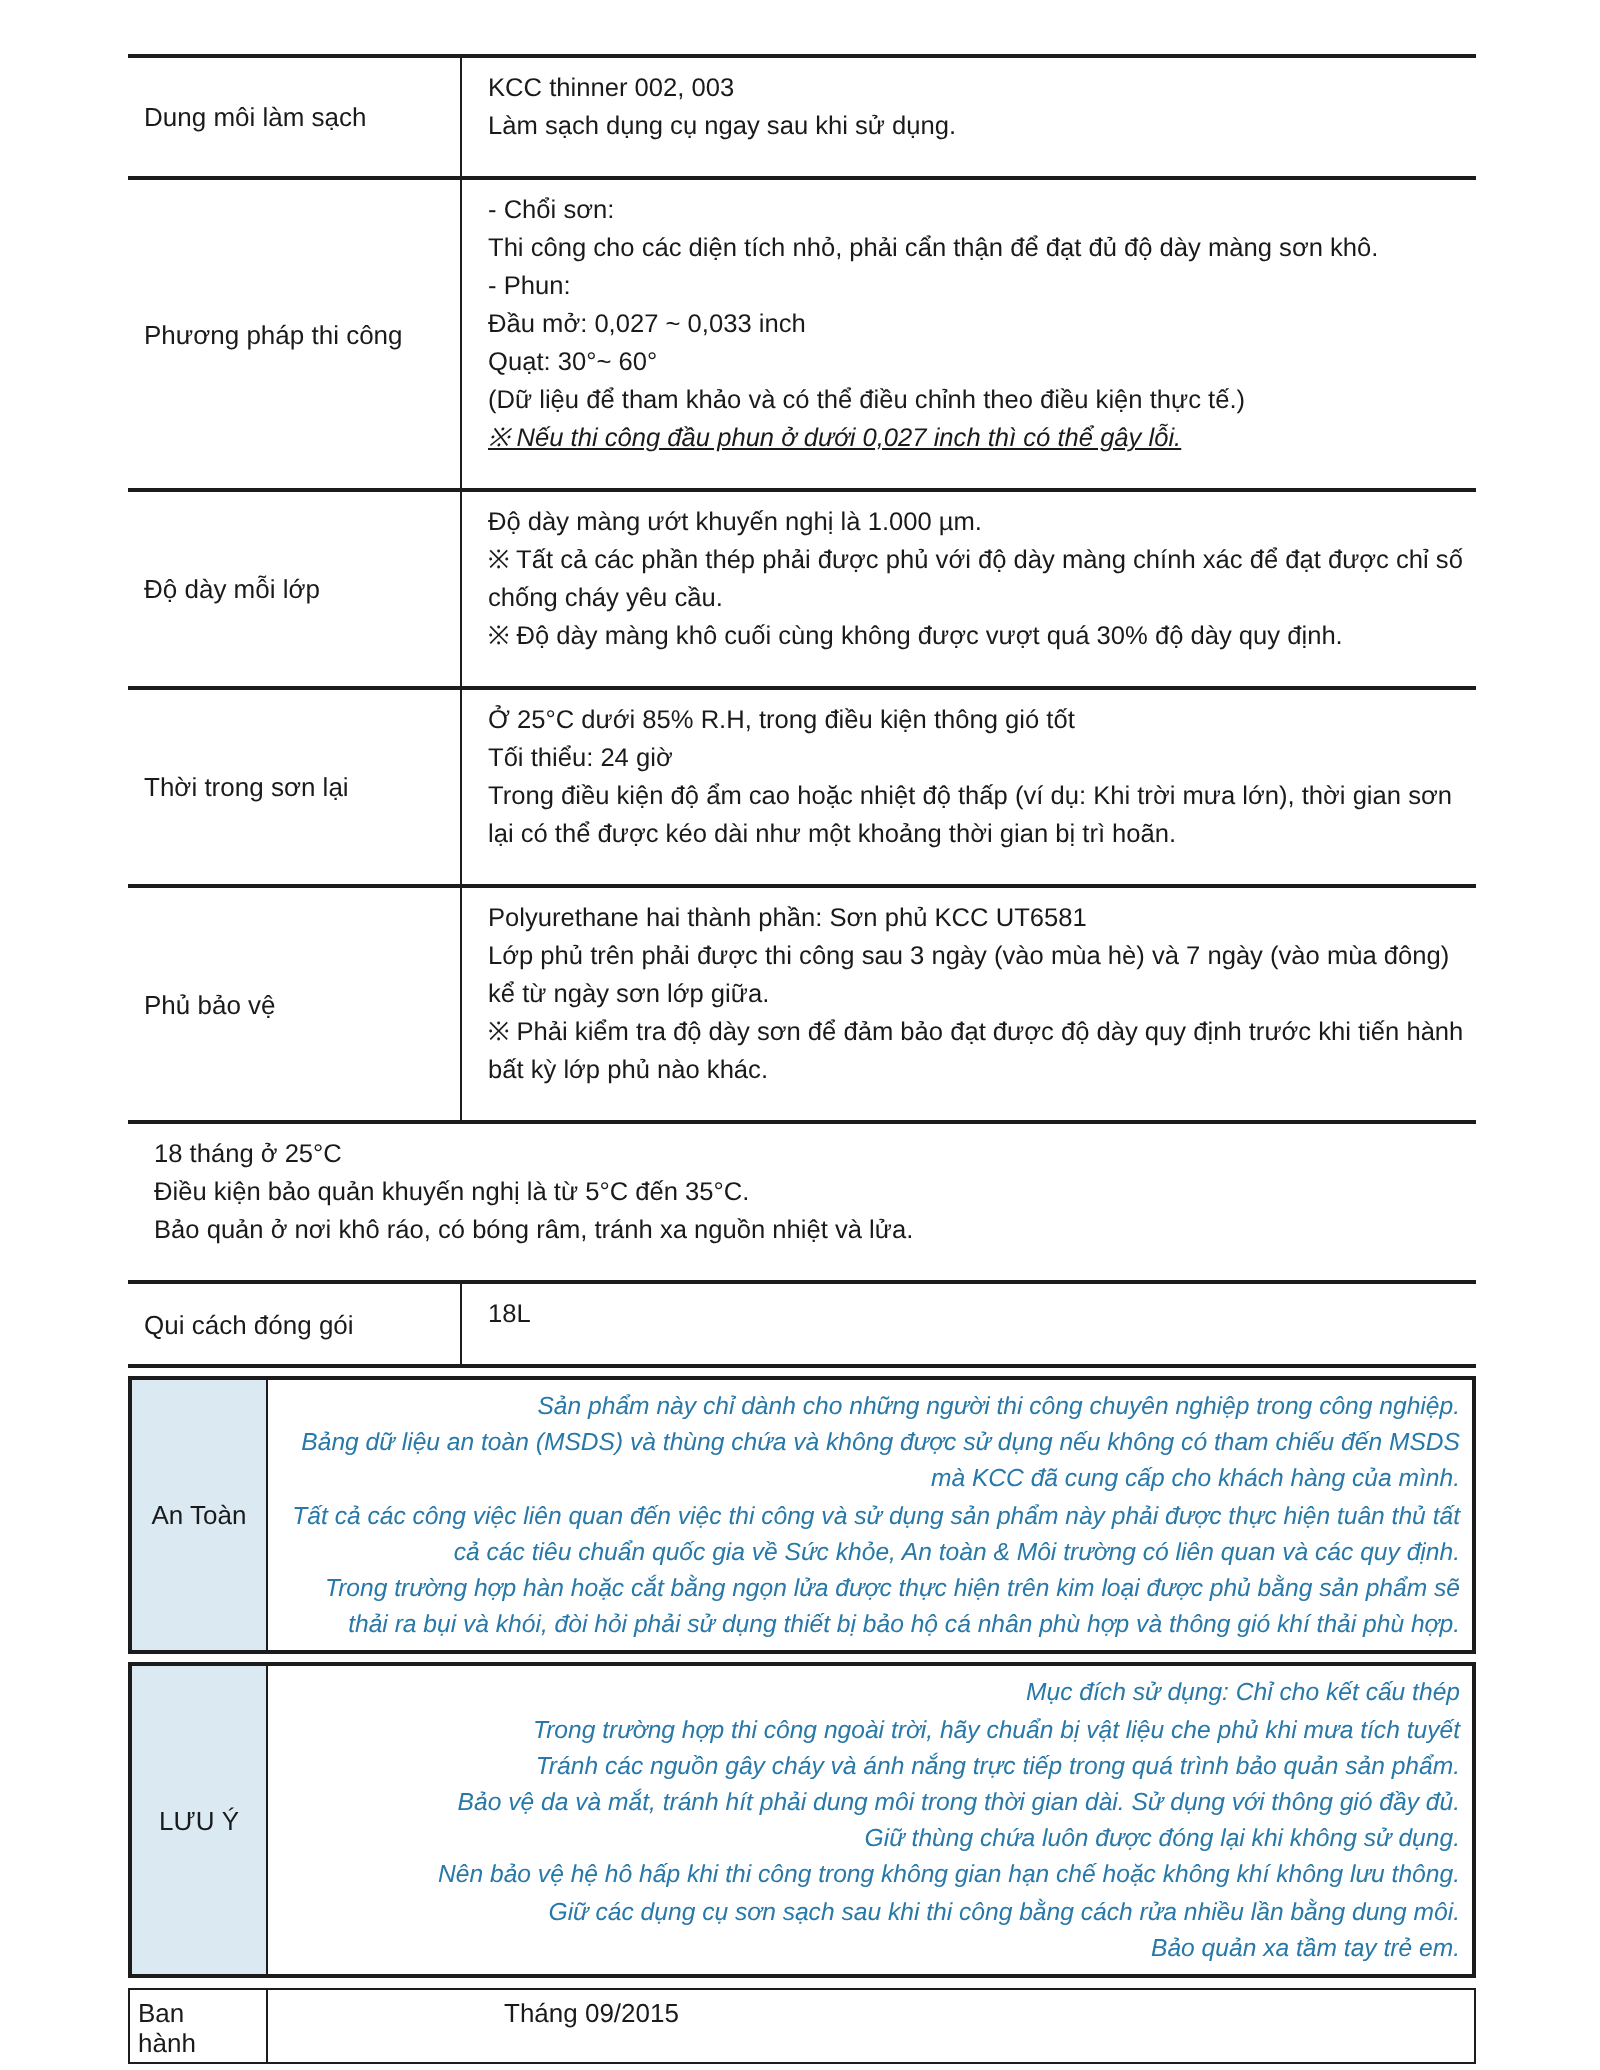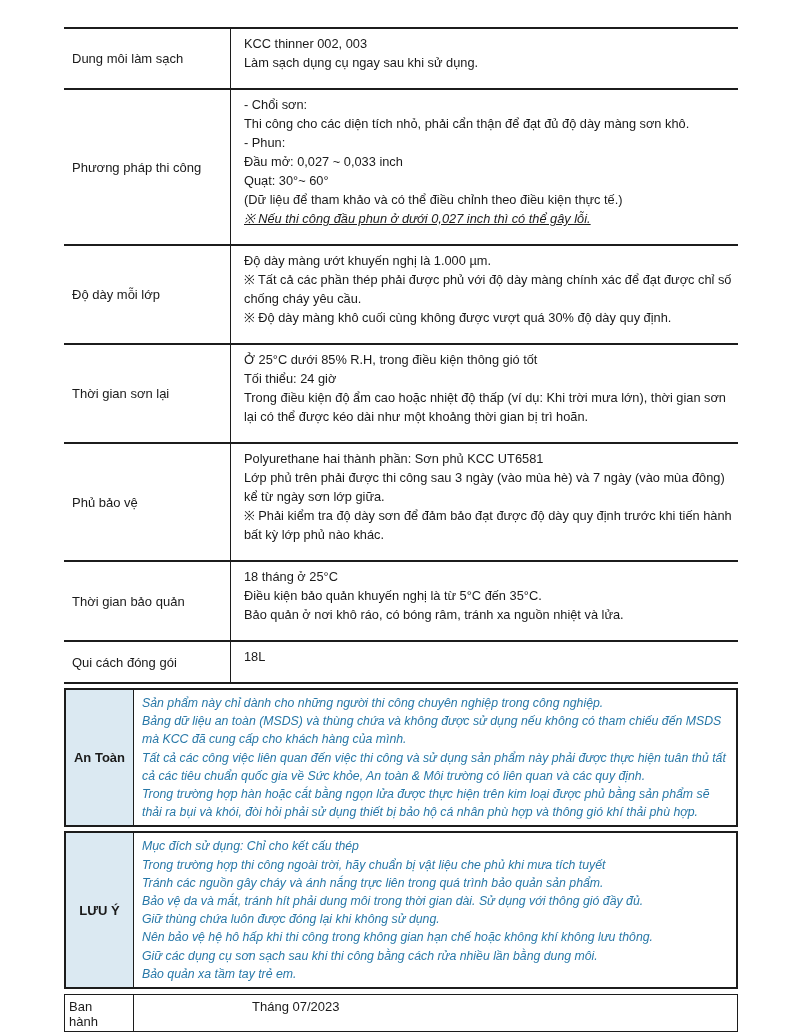--- a/index.html
+++ b/index.html
@@ -31,30 +31,30 @@
   .line{min-height:19px;}
   .line.italic-underline{font-style:italic;text-decoration:underline;}
 
   
   .box{display:flex;border:2px solid var(--border,#1c1c1c);margin-top:4px;}
   .box-label{
     flex:0 0 68px;box-sizing:border-box;
     background:var(--label-bg,#dbe9f2);
     border-right:1.5px solid var(--border,#1c1c1c);
     display:flex;align-items:center;justify-content:center;
-    font-weight:bold;font-size:13px;
+    font-weight:normal;font-size:13px;
   }
   .box-content{
     flex:1;box-sizing:border-box;
     padding:4px 6px 4px 8px;
     font-size:12.3px;line-height:18.2px;
     font-style:italic;
     color:var(--accent,#2878a8);
   }
-  .box-content .line{min-height:18.2px;}
+  .box-content .line{min-height:18.2px;text-align:right;}
 
   
   .footer-row{display:flex;border:1.5px solid var(--border,#1c1c1c);margin-top:5px;min-height:26px;}
   .footer-label{
     flex:0 0 69px;box-sizing:border-box;
     border-right:1.5px solid var(--border,#1c1c1c);
     padding:4px 18px 2px 4px;font-size:13px;
   }
   .footer-value{padding:4px 0 2px 118px;font-size:13px;}
 </style>
@@ -86,37 +86,36 @@
         </div>
         <div class="spec-row">
           <div class="spec-label">Độ dày mỗi lớp</div>
           <div class="spec-content">
             <div class="line">Độ dày màng ướt khuyến nghị là 1.000 µm.</div>
             <div class="line">※ Tất cả các phần thép phải được phủ với độ dày màng chính xác để đạt được chỉ số chống cháy yêu cầu.</div>
             <div class="line">※ Độ dày màng khô cuối cùng không được vượt quá 30% độ dày quy định.</div>
           </div>
         </div>
         <div class="spec-row">
-          <div class="spec-label">Thời gian sơn lại</div>
+          <div class="spec-label">Thời trong sơn lại</div>
           <div class="spec-content">
             <div class="line">Ở 25°C dưới 85% R.H, trong điều kiện thông gió tốt</div>
             <div class="line">Tối thiểu: 24 giờ</div>
             <div class="line">Trong điều kiện độ ẩm cao hoặc nhiệt độ thấp (ví dụ: Khi trời mưa lớn), thời gian sơn lại có thể được kéo dài như một khoảng thời gian bị trì hoãn.</div>
           </div>
         </div>
         <div class="spec-row">
           <div class="spec-label">Phủ bảo vệ</div>
           <div class="spec-content">
             <div class="line">Polyurethane hai thành phần: Sơn phủ KCC UT6581</div>
             <div class="line">Lớp phủ trên phải được thi công sau 3 ngày (vào mùa hè) và 7 ngày (vào mùa đông) kể từ ngày sơn lớp giữa.</div>
             <div class="line">※ Phải kiểm tra độ dày sơn để đảm bảo đạt được độ dày quy định trước khi tiến hành bất kỳ lớp phủ nào khác.</div>
           </div>
         </div>
         <div class="spec-row">
-          <div class="spec-label">Thời gian bảo quản</div>
           <div class="spec-content">
             <div class="line">18 tháng ở 25°C</div>
             <div class="line">Điều kiện bảo quản khuyến nghị là từ 5°C đến 35°C.</div>
             <div class="line">Bảo quản ở nơi khô ráo, có bóng râm, tránh xa nguồn nhiệt và lửa.</div>
           </div>
         </div>
         <div class="spec-row">
           <div class="spec-label">Qui cách đóng gói</div>
           <div class="spec-content">
             <div class="line">18L</div>
@@ -132,28 +131,28 @@
           <div class="line">Tất cả các công việc liên quan đến việc thi công và sử dụng sản phẩm này phải được thực hiện tuân thủ tất cả các tiêu chuẩn quốc gia về Sức khỏe, An toàn &amp; Môi trường có liên quan và các quy định.</div>
           <div class="line">Trong trường hợp hàn hoặc cắt bằng ngọn lửa được thực hiện trên kim loại được phủ bằng sản phẩm sẽ thải ra bụi và khói, đòi hỏi phải sử dụng thiết bị bảo hộ cá nhân phù hợp và thông gió khí thải phù hợp.</div>
         </div>
     </div>
 
     <div class="box">
       <div class="box-label">LƯU Ý</div>
       <div class="box-content">
           <div class="line">Mục đích sử dụng: Chỉ cho kết cấu thép</div>
           <div class="line">Trong trường hợp thi công ngoài trời, hãy chuẩn bị vật liệu che phủ khi mưa tích tuyết</div>
-          <div class="line">Tránh các nguồn gây cháy và ánh nắng trực liên trong quá trình bảo quản sản phẩm.</div>
+          <div class="line">Tránh các nguồn gây cháy và ánh nắng trực tiếp trong quá trình bảo quản sản phẩm.</div>
           <div class="line">Bảo vệ da và mắt, tránh hít phải dung môi trong thời gian dài. Sử dụng với thông gió đầy đủ.</div>
           <div class="line">Giữ thùng chứa luôn được đóng lại khi không sử dụng.</div>
           <div class="line">Nên bảo vệ hệ hô hấp khi thi công trong không gian hạn chế hoặc không khí không lưu thông.</div>
           <div class="line">Giữ các dụng cụ sơn sạch sau khi thi công bằng cách rửa nhiều lần bằng dung môi.</div>
           <div class="line">Bảo quản xa tầm tay trẻ em.</div>
         </div>
     </div>
 
     <div class="footer-row">
       <div class="footer-label">Ban hành</div>
-      <div class="footer-value">Tháng 07/2023</div>
+      <div class="footer-value">Tháng 09/2015</div>
     </div>
 
   </div>
 </div>
 
 </body></html>

